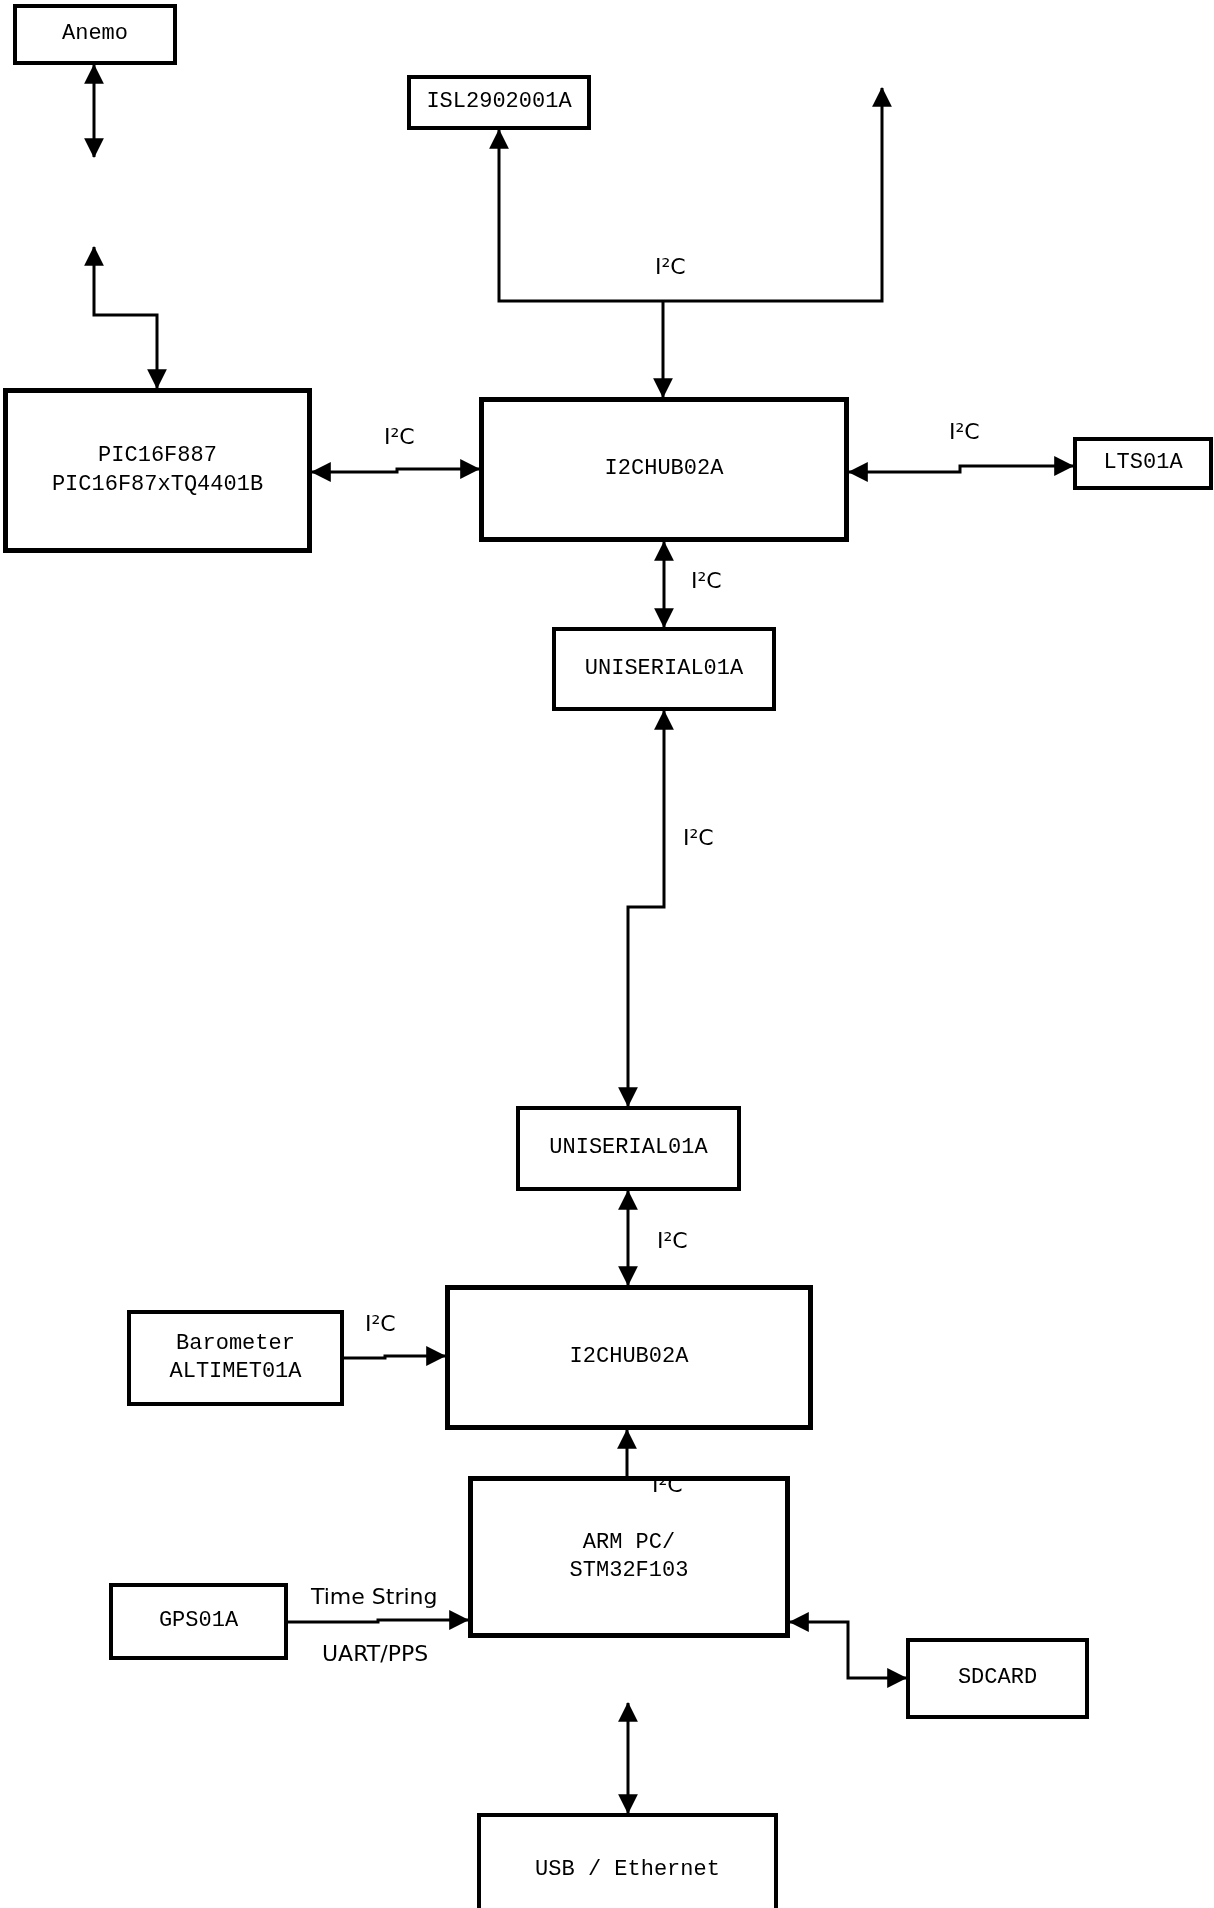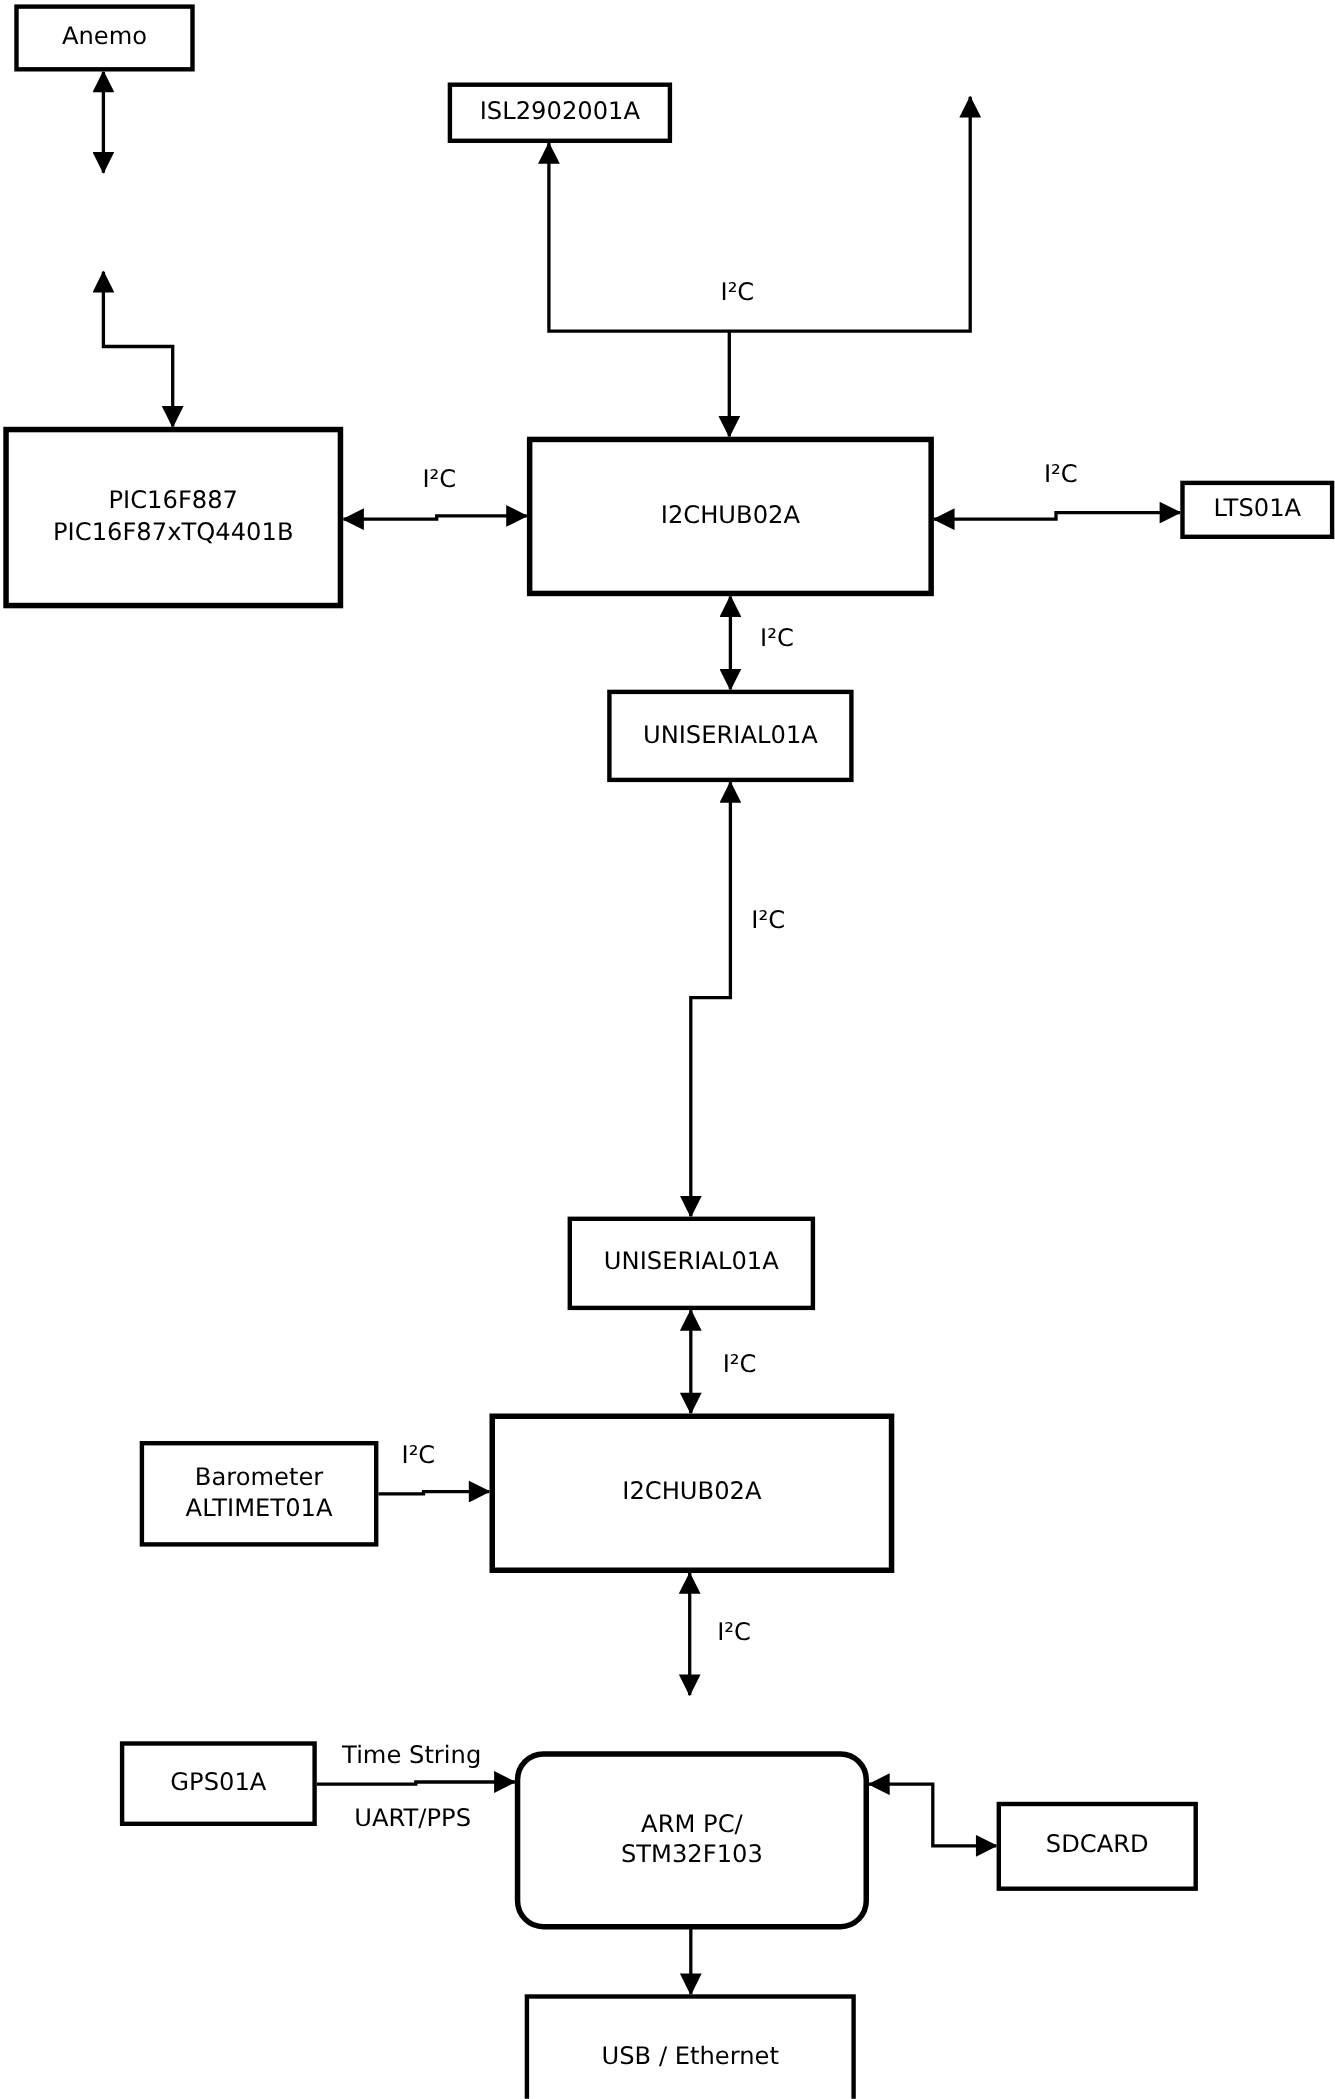--- a/index.html
+++ b/index.html
@@ -24,20 +24,21 @@
   }
   .node {
     position: absolute;
     box-sizing: border-box;
     background: #ffffff;
     border: 4px solid #000000;
     display: flex;
     align-items: center;
     justify-content: center;
     text-align: center;
+    font-family: Liberation Mono, monospace;
   }
   .node--thick {
     border-width: 5px;
   }
   .node-label {
     white-space: pre-line;
     font-size: 22px;
     line-height: 1.28;
   }
   .edge-label {
@@ -79,21 +80,21 @@
   <div class="node" style="left:13px; top:4px; width:164px; height:61px;">
     <span class="node-label">Anemo</span>
   </div>
 
 
   <div class="node node--thick" style="left:3px; top:388px; width:309px; height:165px;">
     <span class="node-label">PIC16F887
 PIC16F87xTQ4401B</span>
   </div>
 
-  <div class="node" style="left:407px; top:75px; width:204px; height:55px;">
+  <div class="node" style="left:407px; top:75px; width:184px; height:55px;">
     <span class="node-label">ISL2902001A</span>
   </div>
 
 
   <div class="node node--thick" style="left:479px; top:397px; width:370px; height:145px;">
     <span class="node-label">I2CHUB02A</span>
   </div>
 
   <div class="node" style="left:1073px; top:437px; width:140px; height:53px;">
     <span class="node-label">LTS01A</span>
@@ -113,21 +114,21 @@
 
   <div class="node" style="left:127px; top:1310px; width:217px; height:96px;">
     <span class="node-label">Barometer
 ALTIMET01A</span>
   </div>
 
   <div class="node" style="left:109px; top:1583px; width:179px; height:77px;">
     <span class="node-label">GPS01A</span>
   </div>
 
-  <div class="node node--thick" style="left:468px; top:1592px; width:322px; height:162px;border-radius:26px;">
+  <div class="node node--thick" style="left:468px; top:1476px; width:322px; height:162px;">
     <span class="node-label">ARM PC/
 STM32F103</span>
   </div>
 
   <div class="node" style="left:906px; top:1638px; width:183px; height:81px;">
     <span class="node-label">SDCARD</span>
   </div>
 
   <div class="node" style="left:477px; top:1813px; width:301px; height:115px;">
     <span class="node-label">USB / Ethernet</span>

